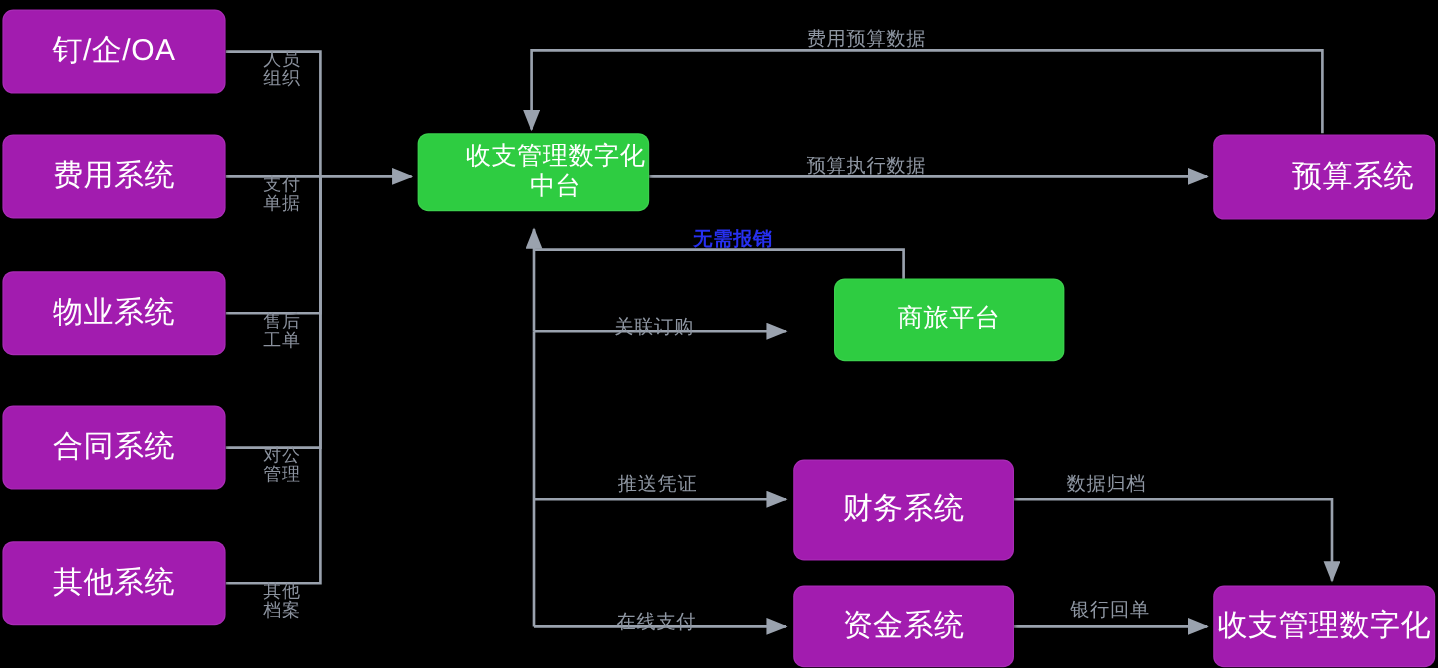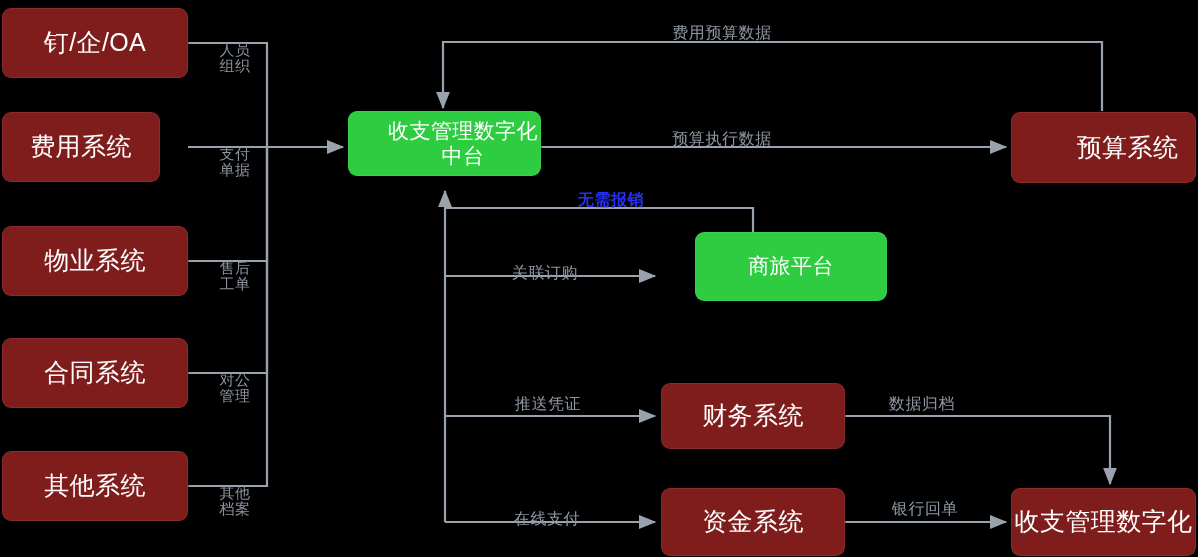--- a/index.html
+++ b/index.html
@@ -33,21 +33,21 @@
     align-items: center;
     justify-content: center;
     text-align: center;
     border-radius: 9px;
     color: #ffffff;
     line-height: 1.18;
     white-space: pre-line;
     letter-spacing: 0.4px;
   }
   .node.blue {
-    background: #7f1d1d;
+    background: #a21caf;
     box-shadow: 0 2px 3px rgba(0,0,0,0.55), inset 0 0 0 1px rgba(255,255,255,0.07);
   }
   .node.green {
     background: #2ecc41;
     box-shadow: 0 2px 3px rgba(0,0,0,0.55), inset 0 0 0 1px rgba(255,255,255,0.07);
   }
   .node.lg { font-size: 25px; }
   .node.md { font-size: 21px; }
 
   .edge-label {
@@ -104,41 +104,41 @@
 
       <path d="M753,243 L753,208 L445,208"></path>
 
       <path d="M845,416 L1110,416 L1110,484" marker-end="url(#arrow)"></path>
 
       <path d="M845,522 L1006,522" marker-end="url(#arrow)"></path>
     </g>
   </svg>
 
   <div class="node blue lg" style="left:2px;  top:8px;   width:186px; height:70px;">钉/企/OA</div>
-  <div class="node blue lg" style="left:2px;  top:112px; width:158px; height:70px;">费用系统</div>
+  <div class="node blue lg" style="left:2px;  top:112px; width:186px; height:70px;">费用系统</div>
   <div class="node blue lg" style="left:2px;  top:226px; width:186px; height:70px;">物业系统</div>
   <div class="node blue lg" style="left:2px;  top:338px; width:186px; height:70px;">合同系统</div>
   <div class="node blue lg" style="left:2px;  top:451px; width:186px; height:70px;">其他系统</div>
 
   <div class="edge-label bus" style="left:235px; top:42px;">人员
 组织</div>
   <div class="edge-label bus" style="left:235px; top:146px;">支付
 单据</div>
   <div class="edge-label bus" style="left:235px; top:260px;">售后
 工单</div>
   <div class="edge-label bus" style="left:235px; top:372px;">对公
 管理</div>
   <div class="edge-label bus" style="left:235px; top:485px;">其他
 档案</div>
 
   <div class="node green md" style="left:348px; top:111px; width:193px; height:65px;padding-left:37px;">收支管理数字化
 中台</div>
 
   <div class="node green md" style="left:661px; top:232px; width:192px; height:69px;margin-left:34px;">商旅平台</div>
-  <div class="node blue lg" style="left:661px; top:383px; width:184px; height:66px;">财务系统</div>
+  <div class="node blue lg" style="left:661px; top:383px; width:184px; height:84px;">财务系统</div>
   <div class="node blue lg" style="left:661px; top:488px; width:184px; height:68px;">资金系统</div>
 
   <div class="node blue lg" style="left:1011px; top:112px; width:185px; height:71px;padding-left:48px;">预算系统</div>
   <div class="node blue lg" style="left:1011px; top:488px; width:185px; height:68px;">收支管理数字化</div>
 
   <div class="edge-label" style="left:722px; top:17px;">费用预算数据</div>
   <div class="edge-label" style="left:722px; top:123px;">预算执行数据</div>
   <div class="edge-label accent" style="left:611px; top:184px;">无需报销</div>
   <div class="edge-label" style="left:545px; top:257px;">关联订购</div>
   <div class="edge-label" style="left:548px; top:388px;">推送凭证</div>

